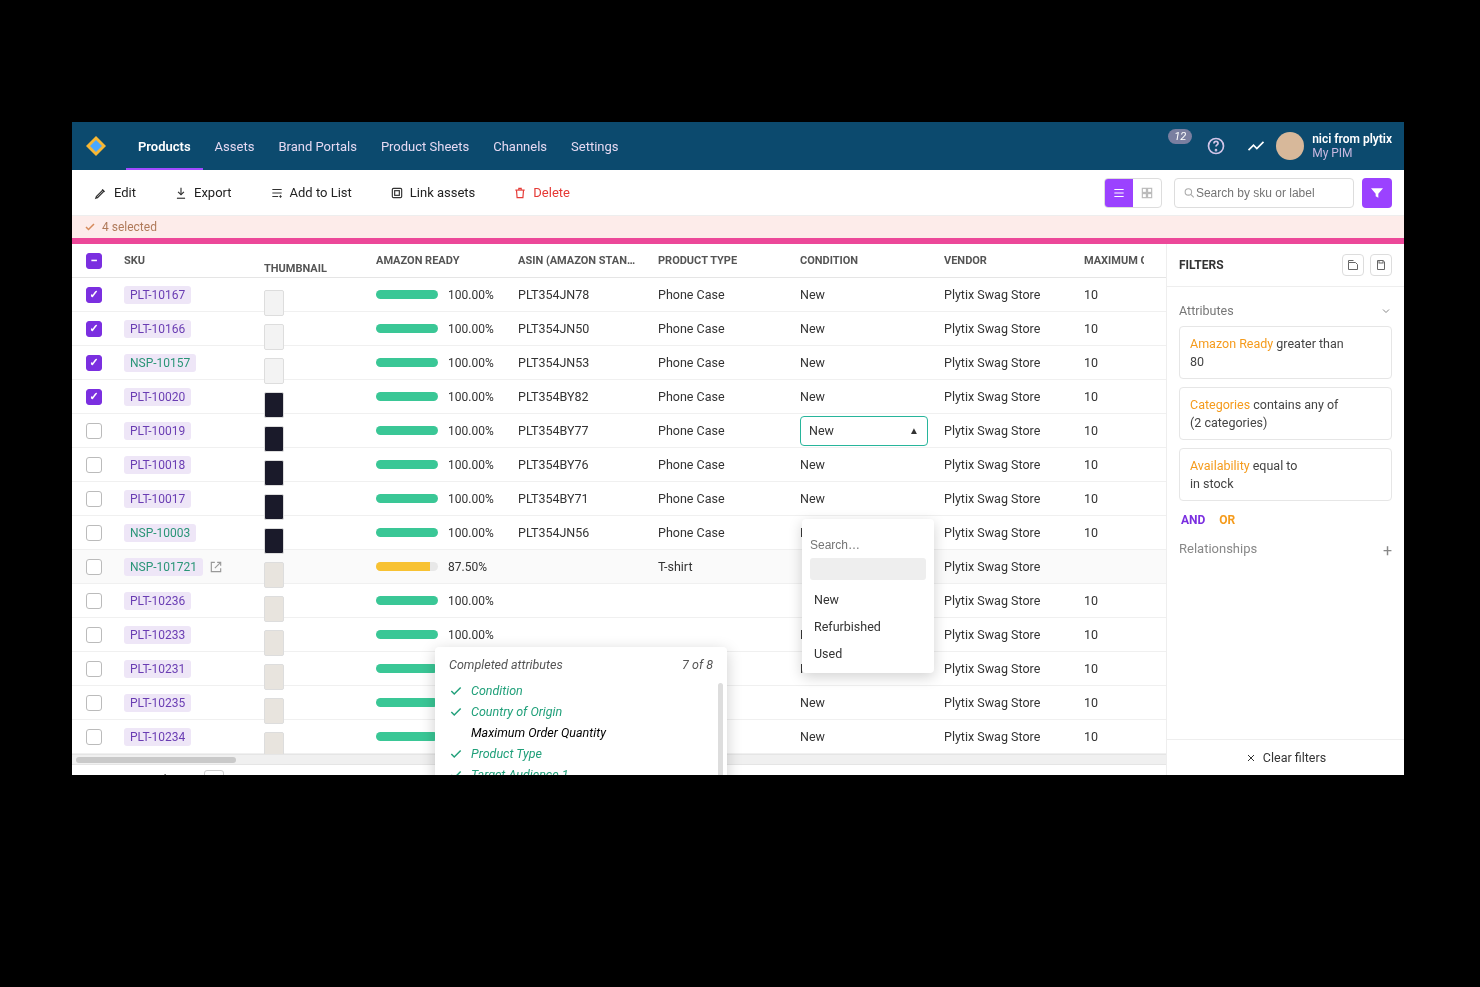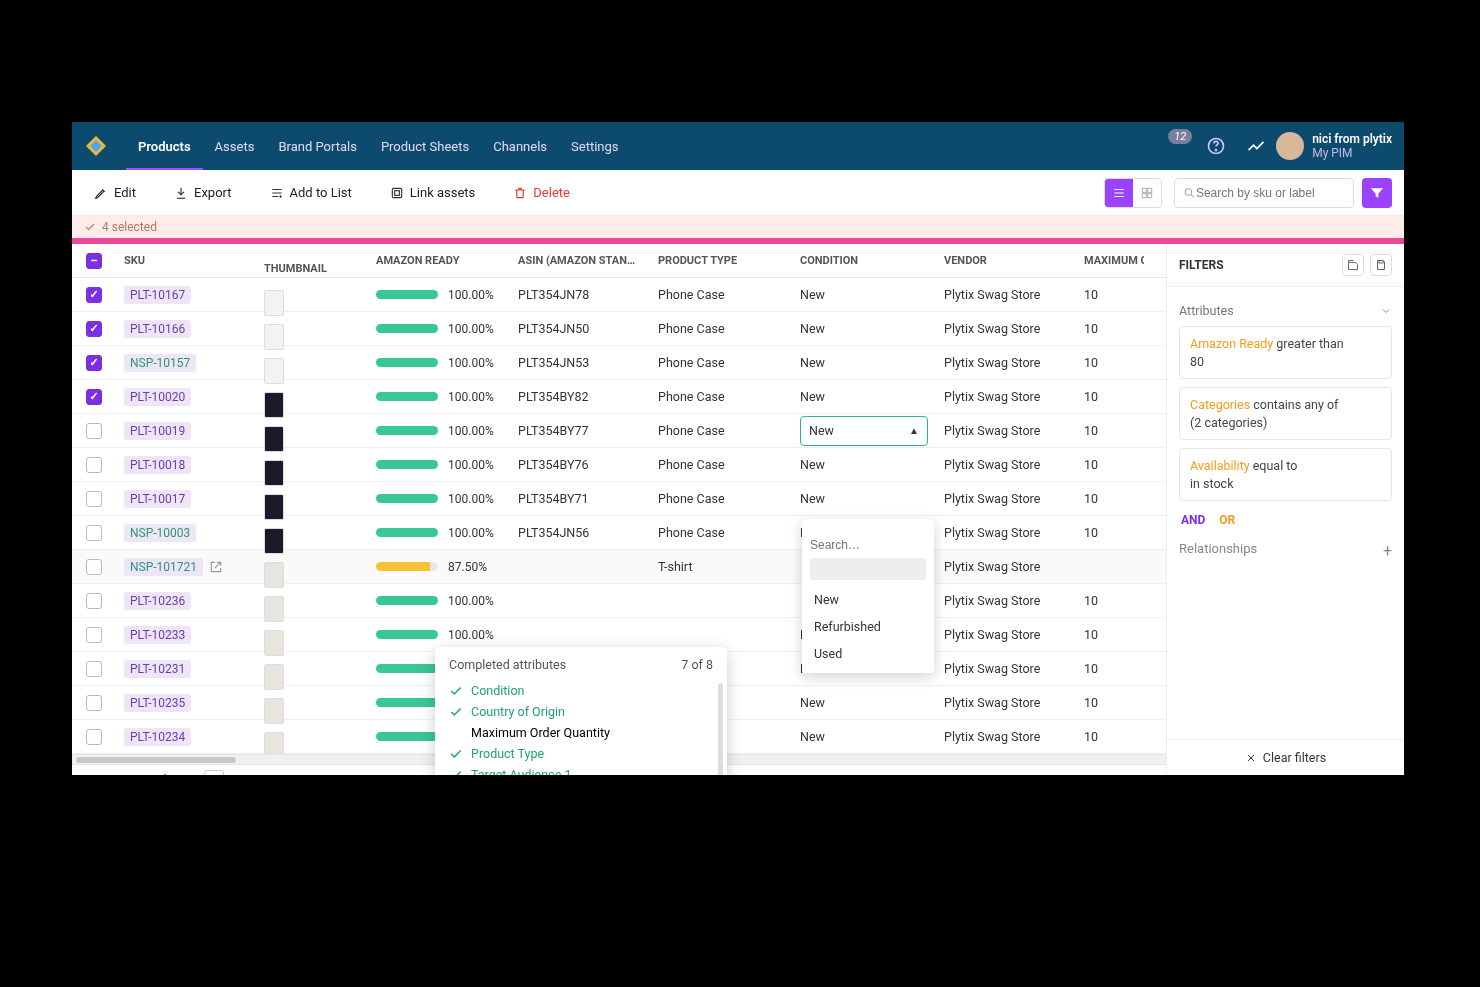--- a/index.html
+++ b/index.html
@@ -62,21 +62,21 @@
 .ready-txt { font-size:12px; }
 .open-icon { color:#999; margin-left:6px;}
 
 .dropdown-cell { border:1.5px solid #27b59b; border-radius:4px; height:30px; width:140px; display:flex; align-items:center; justify-content:space-between; padding:0 8px; background:#fff; cursor:pointer; position:relative;}
 .dropdown-pop { position:absolute; top:275px; left:730px; width:132px; background:#fff; border-radius:4px; box-shadow:0 4px 14px rgba(0,0,0,.18); padding:6px 0; z-index:30; font-size:12.5px;}
 .dropdown-pop .search { margin:12px 8px 6px; }
 .dropdown-pop .search input { border:none; outline:none; width:100%; font-size:12px; color:#888;}
 .dropdown-pop .blank-opt { background:#eee; height:22px; margin:0 8px 6px; border-radius:3px;}
 .dropdown-pop .opt { padding:6px 12px; cursor:pointer;}
 
-.tooltip-pop { position:absolute; top:403px; left:363px; width:292px; background:#fff; border-radius:4px; box-shadow:0 4px 16px rgba(0,0,0,.2); padding:10px 14px; z-index:25; font-size:12.5px;}
+.tooltip-pop { position:absolute; top:403px; left:363px; width:292px; background:#fff; border-radius:4px; box-shadow:0 4px 16px rgba(0,0,0,.2); padding:10px 14px; z-index:25; font-size:12.5px;font-style:italic;}
 .tooltip-pop .tp-head { display:flex; justify-content:space-between; color:#555; margin-bottom:8px; font-size:12.5px;}
 .tooltip-pop .tp-row { display:flex; align-items:center; gap:8px; padding:3px 0; }
 .tooltip-pop .tp-row.done { color:#21a07a; }
 .tooltip-pop .tp-row.done .chk-icn { color:#21a07a; }
 .tooltip-pop .tp-row.pending { color:#000000; padding-left:22px;}
 .tooltip-pop .scroll-indic { position:absolute; right:4px; top:36px; bottom:10px; width:5px; background:#ddd; border-radius:3px;}
 
 .scroll-strip { height:10px; background:#f0f0f0; border-top:1px solid #e5e5e5; display:flex;}
 .scroll-strip .thumb-h { height:6px; width:160px; background:#c9c9c9; border-radius:3px; margin:2px 0 0 4px;}
 

